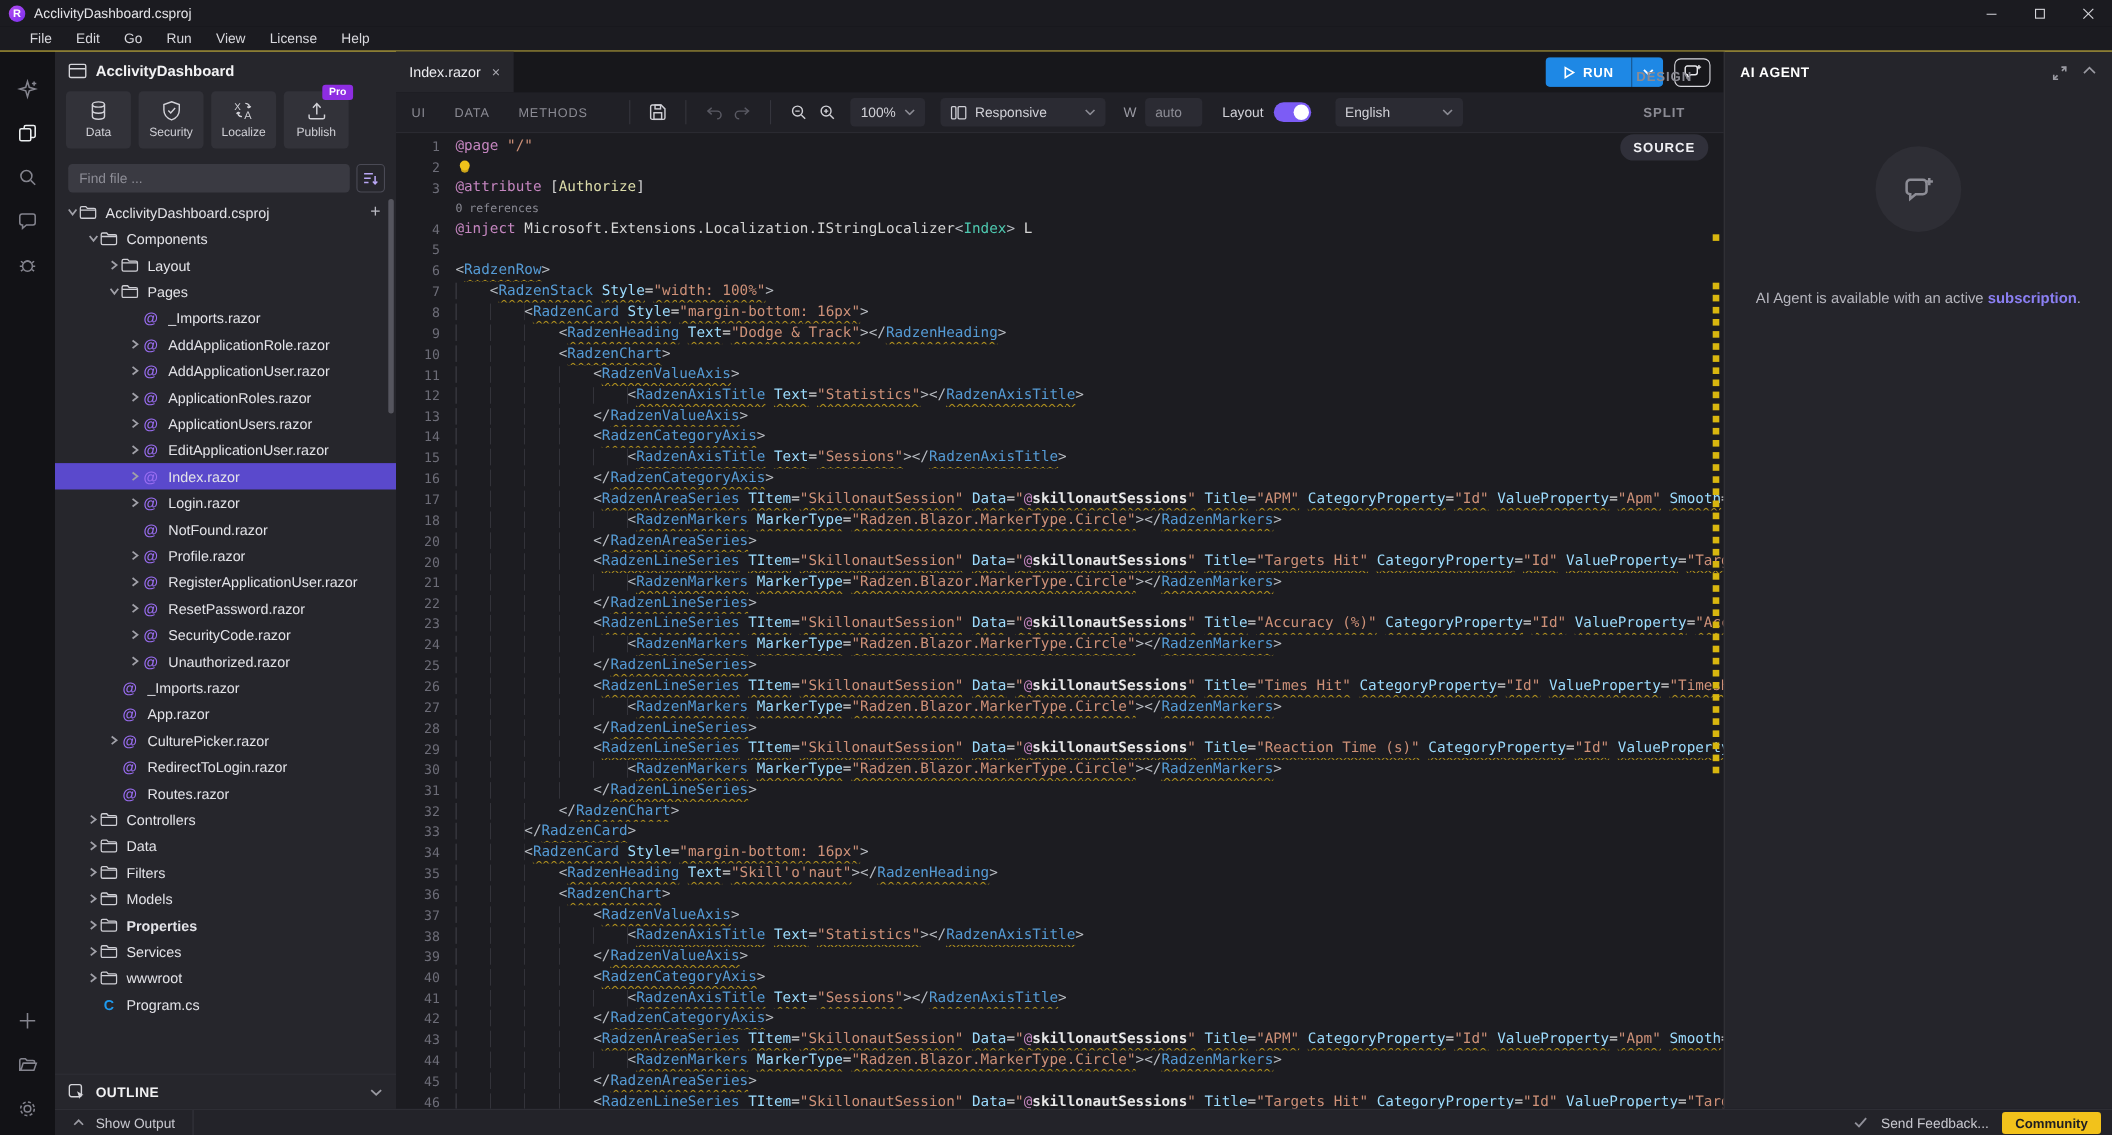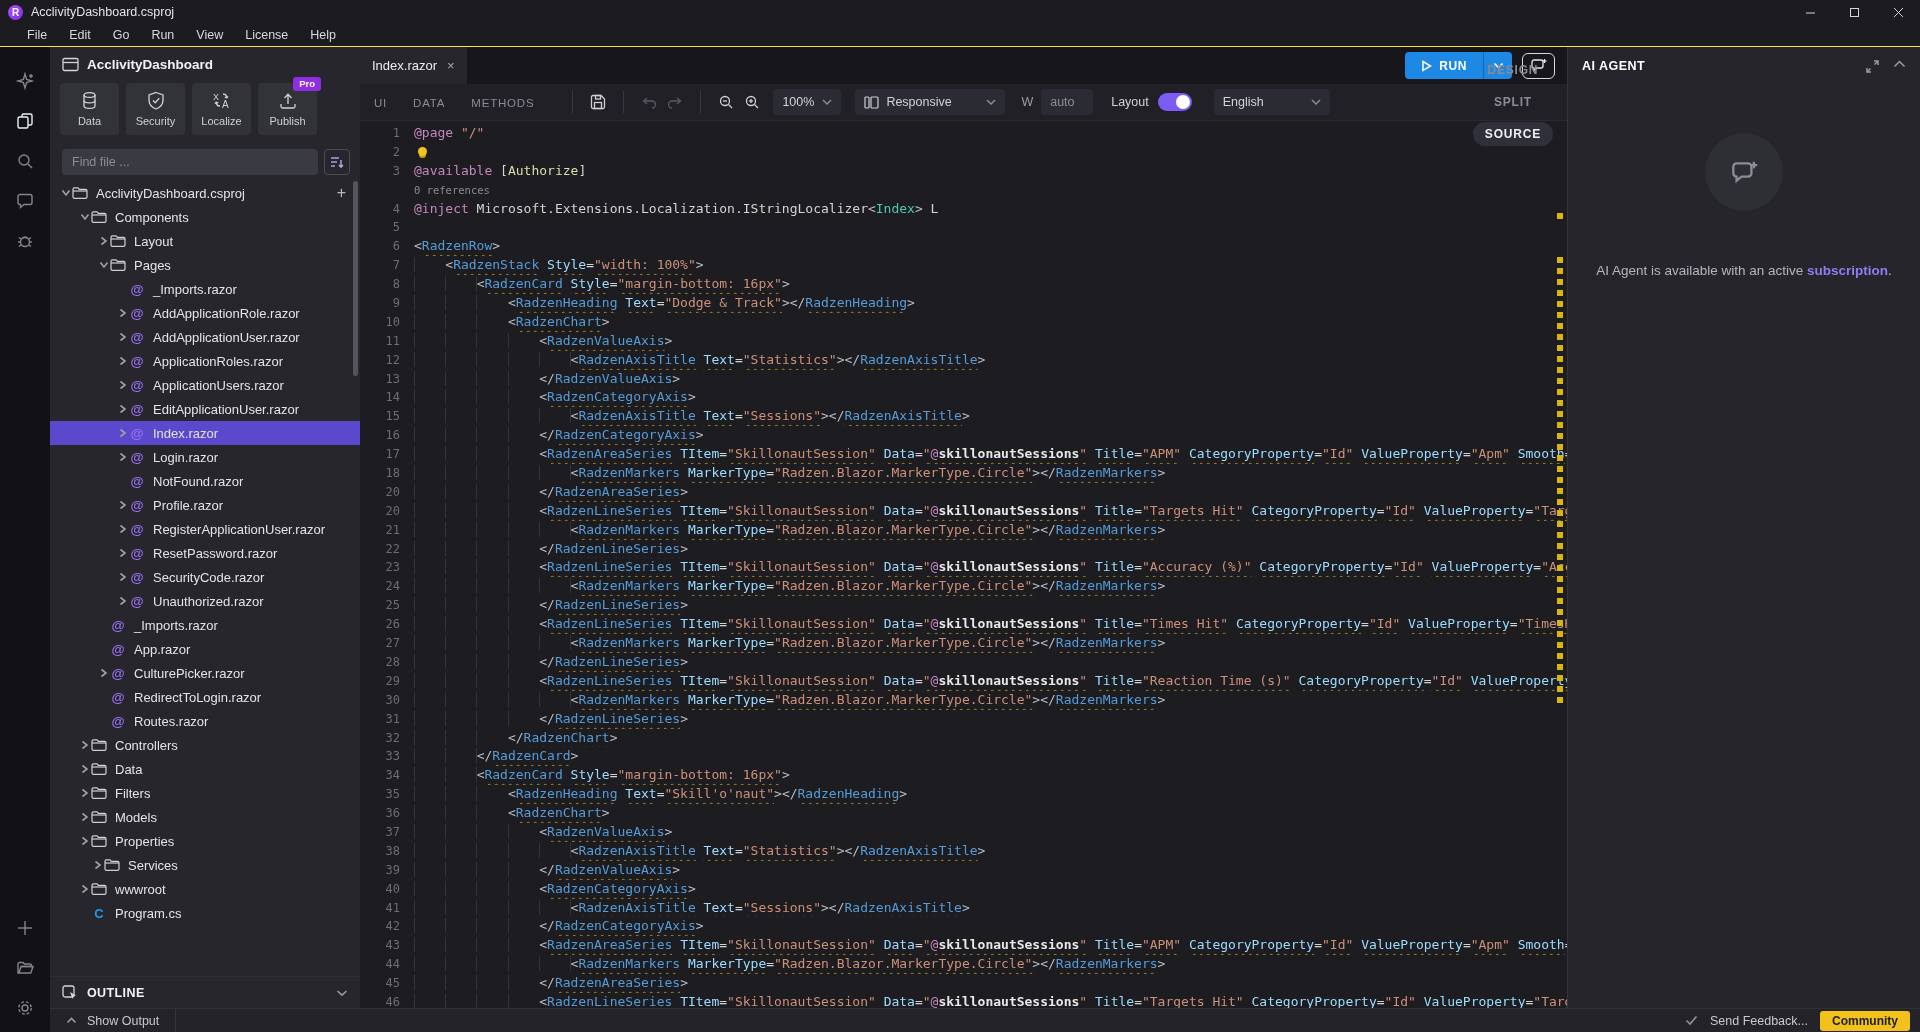--- a/index.html
+++ b/index.html
@@ -576,35 +576,35 @@
           </svg>
         </span>
         <span class="ticon">
           <svg width="16" height="14" viewBox="0 0 16 14">
             <path d="M1 3.2 A1.4 1.4 0 0 1 2.4 1.8 H6 L7.4 3.4 H13.6 A1.4 1.4 0 0 1 15 4.8 V11 A1.4 1.4 0 0 1 13.6 12.4 H2.4 A1.4 1.4 0 0 1 1 11 Z"></path>
             <line x1="1" y1="5" x2="15" y2="5"></line>
           </svg>
         </span>
         <span>Models</span>
       </div>
+      <div class="tree-row" style="padding-left: 29px; font-weight: bold;">
+        <span class="chev">
+          <svg width="8" height="10" viewBox="0 0 8 10">
+            <path d="M1.5 1.5 L6 5 L1.5 8.5"></path>
+          </svg>
+        </span>
+        <span class="ticon">
+          <svg width="16" height="14" viewBox="0 0 16 14">
+            <path d="M1 3.2 A1.4 1.4 0 0 1 2.4 1.8 H6 L7.4 3.4 H13.6 A1.4 1.4 0 0 1 15 4.8 V11 A1.4 1.4 0 0 1 13.6 12.4 H2.4 A1.4 1.4 0 0 1 1 11 Z"></path>
+            <line x1="1" y1="5" x2="15" y2="5"></line>
+          </svg>
+        </span>
+        <span>Properties</span>
+      </div>
       <div class="tree-row" style="padding-left: 29px;">
-        <span class="chev">
-          <svg width="8" height="10" viewBox="0 0 8 10">
-            <path d="M1.5 1.5 L6 5 L1.5 8.5"></path>
-          </svg>
-        </span>
-        <span class="ticon">
-          <svg width="16" height="14" viewBox="0 0 16 14">
-            <path d="M1 3.2 A1.4 1.4 0 0 1 2.4 1.8 H6 L7.4 3.4 H13.6 A1.4 1.4 0 0 1 15 4.8 V11 A1.4 1.4 0 0 1 13.6 12.4 H2.4 A1.4 1.4 0 0 1 1 11 Z"></path>
-            <line x1="1" y1="5" x2="15" y2="5"></line>
-          </svg>
-        </span>
-        <span>Properties</span>
-      </div>
-      <div class="tree-row" style="padding-left: 42px;">
         <span class="chev">
           <svg width="8" height="10" viewBox="0 0 8 10">
             <path d="M1.5 1.5 L6 5 L1.5 8.5"></path>
           </svg>
         </span>
         <span class="ticon">
           <svg width="16" height="14" viewBox="0 0 16 14">
             <path d="M1 3.2 A1.4 1.4 0 0 1 2.4 1.8 H6 L7.4 3.4 H13.6 A1.4 1.4 0 0 1 15 4.8 V11 A1.4 1.4 0 0 1 13.6 12.4 H2.4 A1.4 1.4 0 0 1 1 11 Z"></path>
             <line x1="1" y1="5" x2="15" y2="5"></line>
           </svg>
@@ -749,21 +749,21 @@
     <div id="mode-group">
         <span class="mode-item">DESIGN</span>
         <span class="mode-item">SPLIT</span>
         <span class="mode-item active">SOURCE</span>
       </div>
   </div>
 
   <div id="code-area">
       <div class="code-row"><span class="gutter">1</span><span class="ctext"><span class="tok-d">@page</span><span class="tok-w"> </span><span class="tok-s">"/"</span></span></div>
       <div class="code-row"><span class="gutter">2</span><span class="ctext"><span class="bulb"></span></span></div>
-      <div class="code-row"><span class="gutter">3</span><span class="ctext"><span class="tok-d">@available</span><span class="tok-w"> [</span><span class="tok-y">Authorize</span><span class="tok-w">]</span></span></div>
+      <div class="code-row"><span class="gutter">3</span><span class="ctext"><span class="tok-d">@attribute</span><span class="tok-w"> [</span><span class="tok-y">Authorize</span><span class="tok-w">]</span></span></div>
       <div class="code-row"><span class="gutter"></span><span class="ctext"><span class="lens">0 references</span></span></div>
       <div class="code-row"><span class="gutter">4</span><span class="ctext"><span class="tok-d">@inject</span><span class="tok-w"> Microsoft.Extensions.Localization.IStringLocalizer</span><span class="tok-p">&lt;</span><span class="tok-g">Index</span><span class="tok-p">&gt;</span><span class="tok-w"> L</span></span></div>
       <div class="code-row"><span class="gutter">5</span><span class="ctext"></span></div>
       <div class="code-row"><span class="gutter">6</span><span class="ctext"><span class="tok-p">&lt;</span><span class="tok-t sq">RadzenRow</span><span class="tok-p">&gt;</span></span></div>
       <div class="code-row"><span class="gutter">7</span><span class="ctext"><span class="ind">    </span><span class="tok-p">&lt;</span><span class="tok-t sq">RadzenStack</span><span class="tok-w"> </span><span class="tok-a sq">Style</span><span class="tok-w">=</span><span class="tok-s sq">"width: 100%"</span><span class="tok-p">&gt;</span></span></div>
       <div class="code-row"><span class="gutter">8</span><span class="ctext"><span class="ind">        </span><span class="tok-p">&lt;</span><span class="tok-t sq">RadzenCard</span><span class="tok-w"> </span><span class="tok-a sq">Style</span><span class="tok-w">=</span><span class="tok-s sq">"margin-bottom: 16px"</span><span class="tok-p">&gt;</span></span></div>
       <div class="code-row"><span class="gutter">9</span><span class="ctext"><span class="ind">            </span><span class="tok-p">&lt;</span><span class="tok-t sq">RadzenHeading</span><span class="tok-w"> </span><span class="tok-a sq">Text</span><span class="tok-w">=</span><span class="tok-s sq">"Dodge &amp; Track"</span><span class="tok-p">&gt;</span><span class="tok-p">&lt;/</span><span class="tok-t sq">RadzenHeading</span><span class="tok-p">&gt;</span></span></div>
       <div class="code-row"><span class="gutter">10</span><span class="ctext"><span class="ind">            </span><span class="tok-p">&lt;</span><span class="tok-t sq">RadzenChart</span><span class="tok-p">&gt;</span></span></div>
       <div class="code-row"><span class="gutter">11</span><span class="ctext"><span class="ind">                </span><span class="tok-p">&lt;</span><span class="tok-t sq">RadzenValueAxis</span><span class="tok-p">&gt;</span></span></div>
       <div class="code-row"><span class="gutter">12</span><span class="ctext"><span class="ind">                    </span><span class="tok-p">&lt;</span><span class="tok-t sq">RadzenAxisTitle</span><span class="tok-w"> </span><span class="tok-a sq">Text</span><span class="tok-w">=</span><span class="tok-s sq">"Statistics"</span><span class="tok-p">&gt;</span><span class="tok-p">&lt;/</span><span class="tok-t sq">RadzenAxisTitle</span><span class="tok-p">&gt;</span></span></div>

